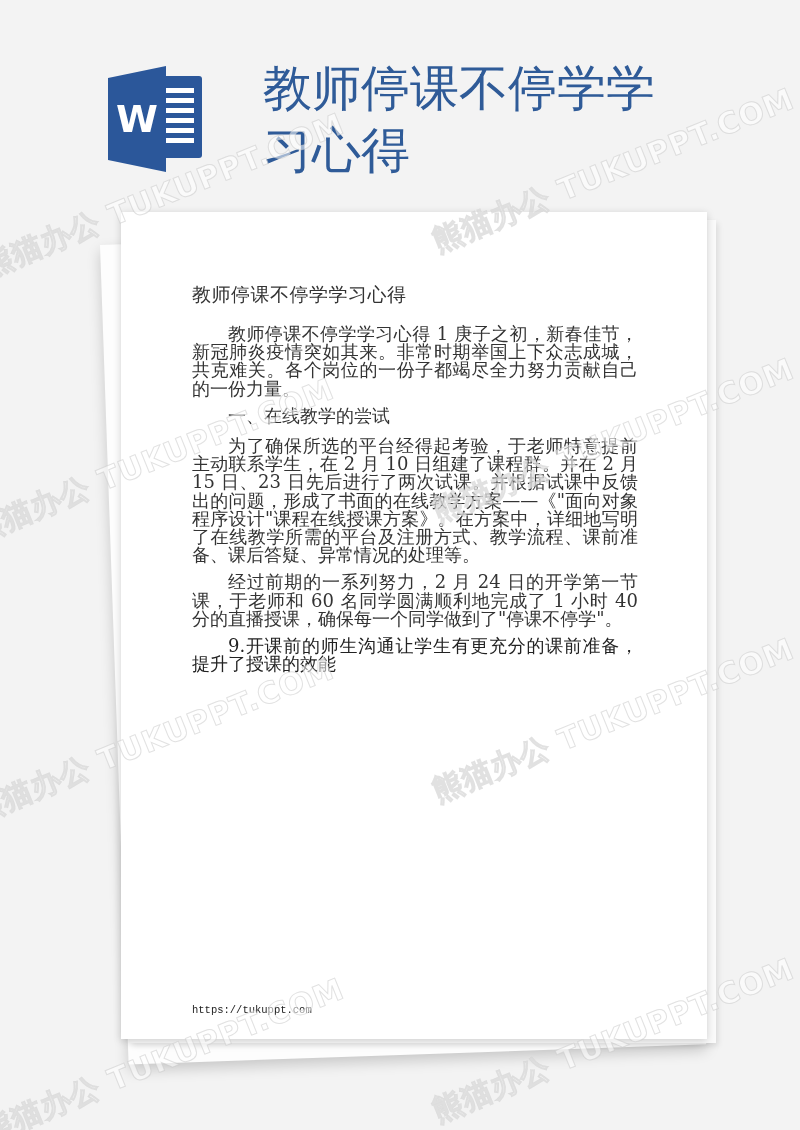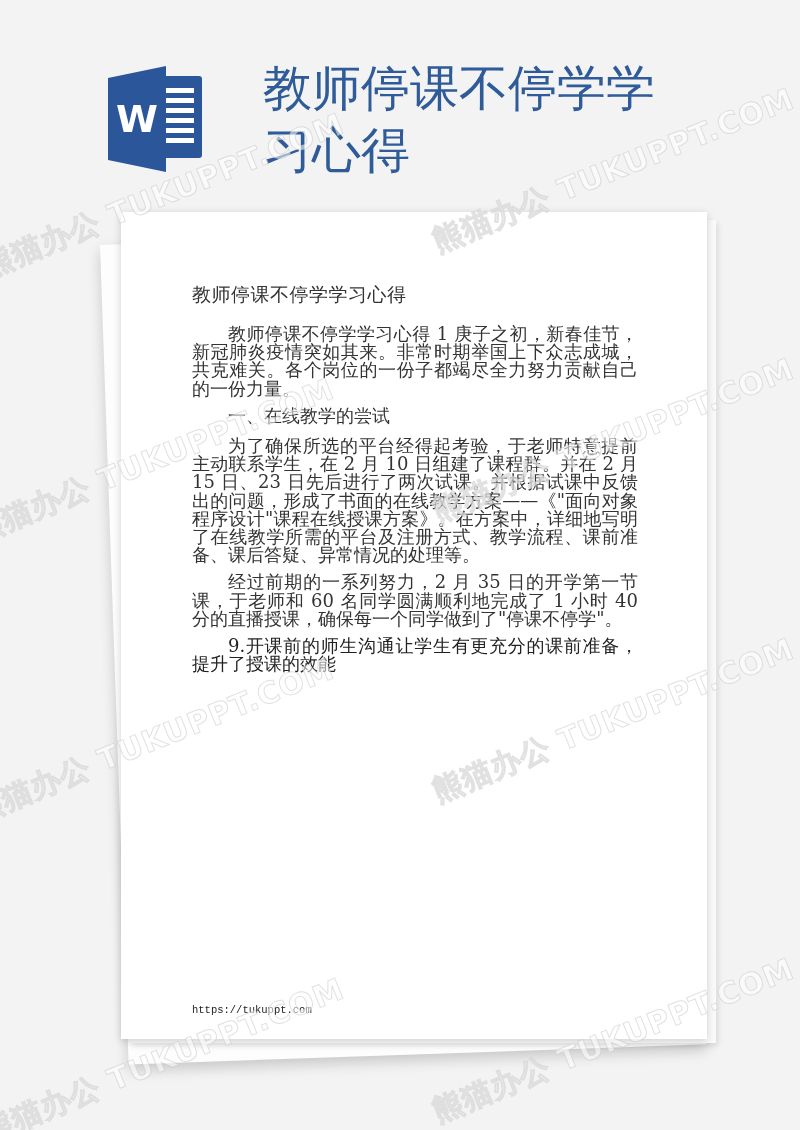--- a/index.html
+++ b/index.html
@@ -101,17 +101,17 @@
 
 <div class="sheet-back"></div>
 <div class="sheet-back-right"></div>
 
 <div class="sheet">
   <h2 class="doc-title">教师停课不停学学习心得</h2>
   <div class="doc-body">
     <p>教师停课不停学学习心得 1 庚子之初，新春佳节，新冠肺炎疫情突如其来。非常时期举国上下众志成城，共克难关。各个岗位的一份子都竭尽全力努力贡献自己的一份力量。</p>
     <p class="section">一、在线教学的尝试</p>
     <p>为了确保所选的平台经得起考验，于老师特意提前主动联系学生，在 2 月 10 日组建了课程群。并在 2 月 15 日、23 日先后进行了两次试课。并根据试课中反馈出的问题，形成了书面的在线教学方案——《"面向对象程序设计"课程在线授课方案》。在方案中，详细地写明了在线教学所需的平台及注册方式、教学流程、课前准备、课后答疑、异常情况的处理等。</p>
-    <p>经过前期的一系列努力，2 月 35 日的开学第一节课，于老师和 60 名同学圆满顺利地完成了 1 小时 40 分的直播授课，确保每一个同学做到了"停课不停学"。</p>
+    <p>经过前期的一系列努力，2 月 24 日的开学第一节课，于老师和 60 名同学圆满顺利地完成了 1 小时 40 分的直播授课，确保每一个同学做到了"停课不停学"。</p>
     <p class="sub">9.开课前的师生沟通让学生有更充分的课前准备，提升了授课的效能</p>
   </div>
   <div class="footer-url">https://tukuppt.com</div>
 </div>
 
 </body></html>

